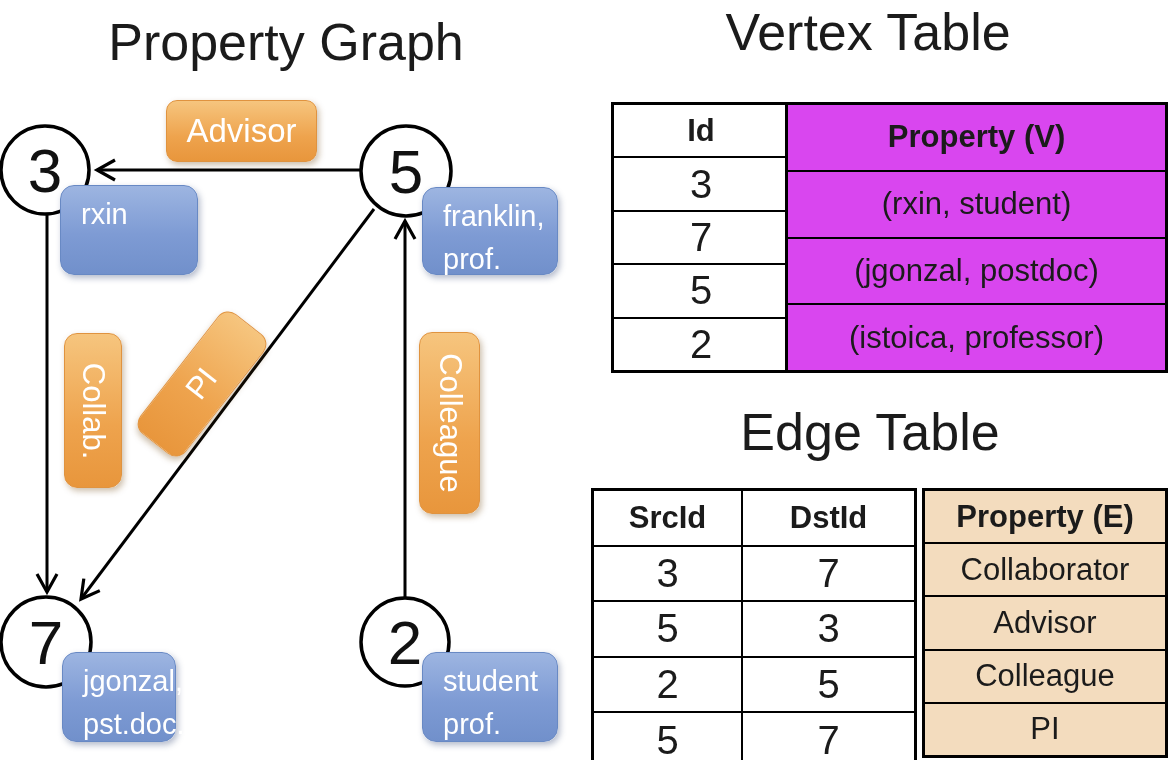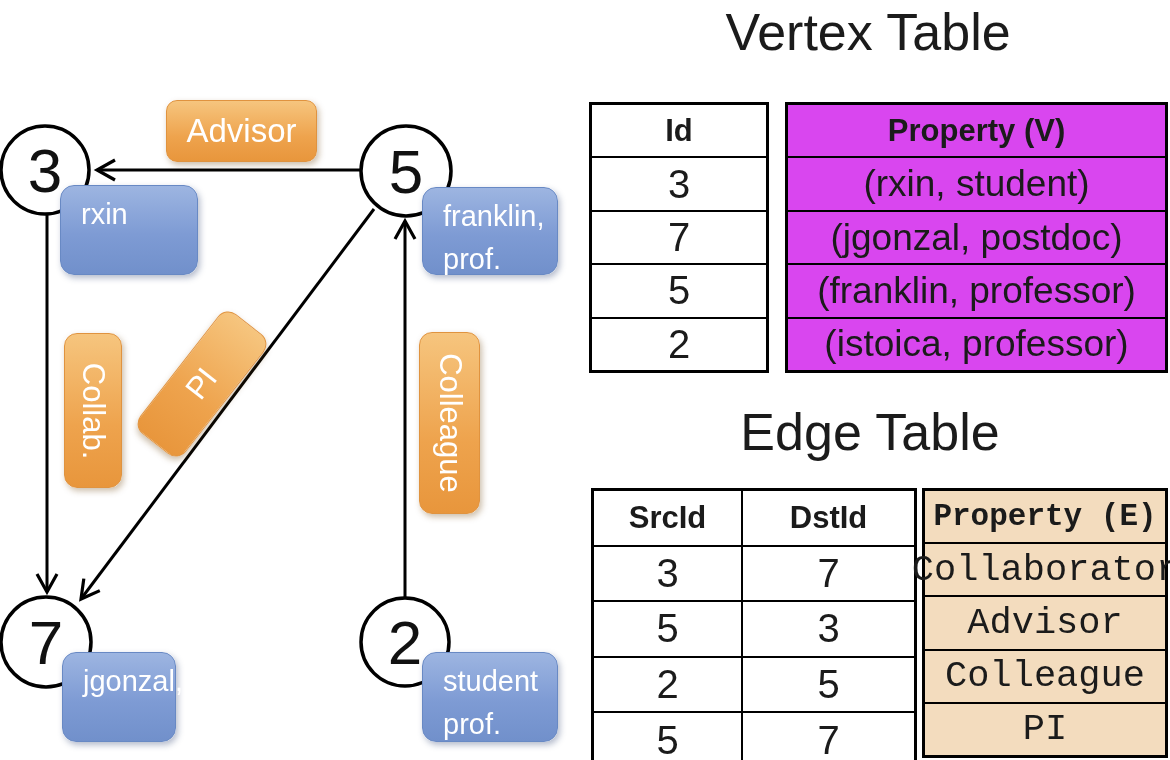--- a/index.html
+++ b/index.html
@@ -45,29 +45,30 @@
     flex:1; display:flex; align-items:center; justify-content:center;
     border-top:2px solid #000;
   }
   .tbl .cell:first-child { border-top:none; }
   .tbl .col { display:flex; flex-direction:column; }
   .tbl.split { flex-direction:row; }
   .tbl.split .col .cell { flex:1; }
   .col-divider { border-left:2px solid #000; }
   .hdr { font-weight:bold; font-size:31px; }
   .numcell { font-size:40px; }
-  .txtcell { font-size:37px; }
+  .txtcell { font-size:31px; }
   .fill-v { background:#d946ef; }
   .fill-e { background:#f3dcbe; }
 </style>
 </head>
 <body>
 
 <div class="canvas">
 
+  <div class="slide-title" style="left:16px; top:14px; width:540px;">Property Graph</div>
 
   <svg id="graph-svg" width="570" height="760">
     <defs>
       <marker id="arrow" markerUnits="userSpaceOnUse" markerWidth="26" markerHeight="24" viewBox="0 0 26 24" refX="22" refY="12" orient="auto">
         <path d="M4,2 L22,12 L4,22" fill="none" stroke="#000" stroke-width="3.2"></path>
       </marker>
     </defs>
 
     <line x1="361" y1="170" x2="97" y2="170" stroke="#000" stroke-width="3" marker-end="url(#arrow)"></line>
     <line x1="47" y1="214" x2="47" y2="592" stroke="#000" stroke-width="3" marker-end="url(#arrow)"></line>
@@ -100,41 +101,41 @@
 
   <div class="propbox" style="left:60px; top:185px; width:138px; height:90px;">
     <div>rxin</div>
   </div>
   <div class="propbox" style="left:422px; top:187px; width:136px; height:88px;">
     <div>franklin,</div>
     <div>prof.</div>
   </div>
   <div class="propbox" style="left:62px; top:652px; width:114px; height:90px;">
     <div>jgonzal,</div>
+    <div>pst.doc.</div>
   </div>
   <div class="propbox" style="left:422px; top:652px; width:136px; height:90px;">
     <div>student</div>
     <div>prof.</div>
   </div>
 
   <div class="slide-title" style="left:598px; top:4px; width:540px;">Vertex Table</div>
 
-  <div class="tbl" style="left:589px; top:102px; width:180px; height:271px;">
+  <div class="tbl" style="left:611px; top:102px; width:180px; height:271px;">
     <div class="cell hdr">Id</div>
     <div class="cell numcell">3</div>
     <div class="cell numcell">7</div>
     <div class="cell numcell">5</div>
     <div class="cell numcell">2</div>
   </div>
 
   <div class="tbl fill-v" style="left:785px; top:102px; width:383px; height:271px;">
     <div class="cell hdr">Property (V)</div>
     <div class="cell txtcell">(rxin, student)</div>
     <div class="cell txtcell">(jgonzal, postdoc)</div>
-    <div class="cell txtcell">(franklin, professor)</div>
     <div class="cell txtcell">(istoica, professor)</div>
   </div>
 
   <div class="slide-title" style="left:600px; top:404px; width:540px;">Edge Table</div>
 
   <div class="tbl split" style="left:591px; top:488px; width:326px; height:282px;">
     <div class="col" style="width:147px;">
       <div class="cell hdr">SrcId</div>
       <div class="cell numcell">3</div>
       <div class="cell numcell">5</div>
@@ -143,21 +144,21 @@
     </div>
     <div class="col col-divider" style="flex:1;">
       <div class="cell hdr">DstId</div>
       <div class="cell numcell">7</div>
       <div class="cell numcell">3</div>
       <div class="cell numcell">5</div>
       <div class="cell numcell">7</div>
     </div>
   </div>
 
-  <div class="tbl fill-e" style="left:922px; top:488px; width:246px; height:270px;font-family:Liberation Mono, monospace;">
+  <div class="tbl fill-e" style="left:922px; top:488px; width:246px; height:270px;">
     <div class="cell hdr">Property (E)</div>
     <div class="cell txtcell">Collaborator</div>
     <div class="cell txtcell">Advisor</div>
     <div class="cell txtcell">Colleague</div>
     <div class="cell txtcell">PI</div>
   </div>
 
 </div>
 
 </body></html>

